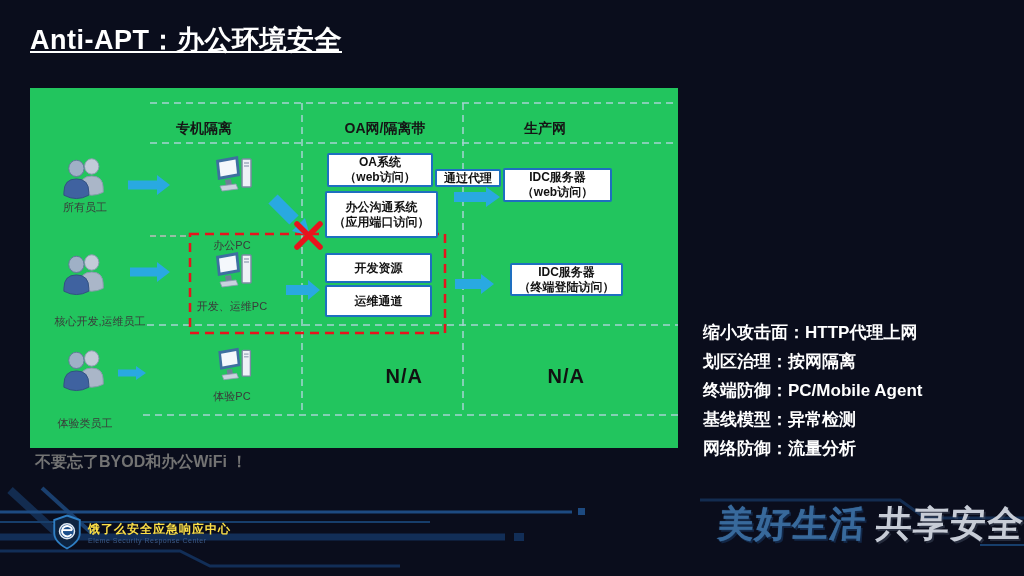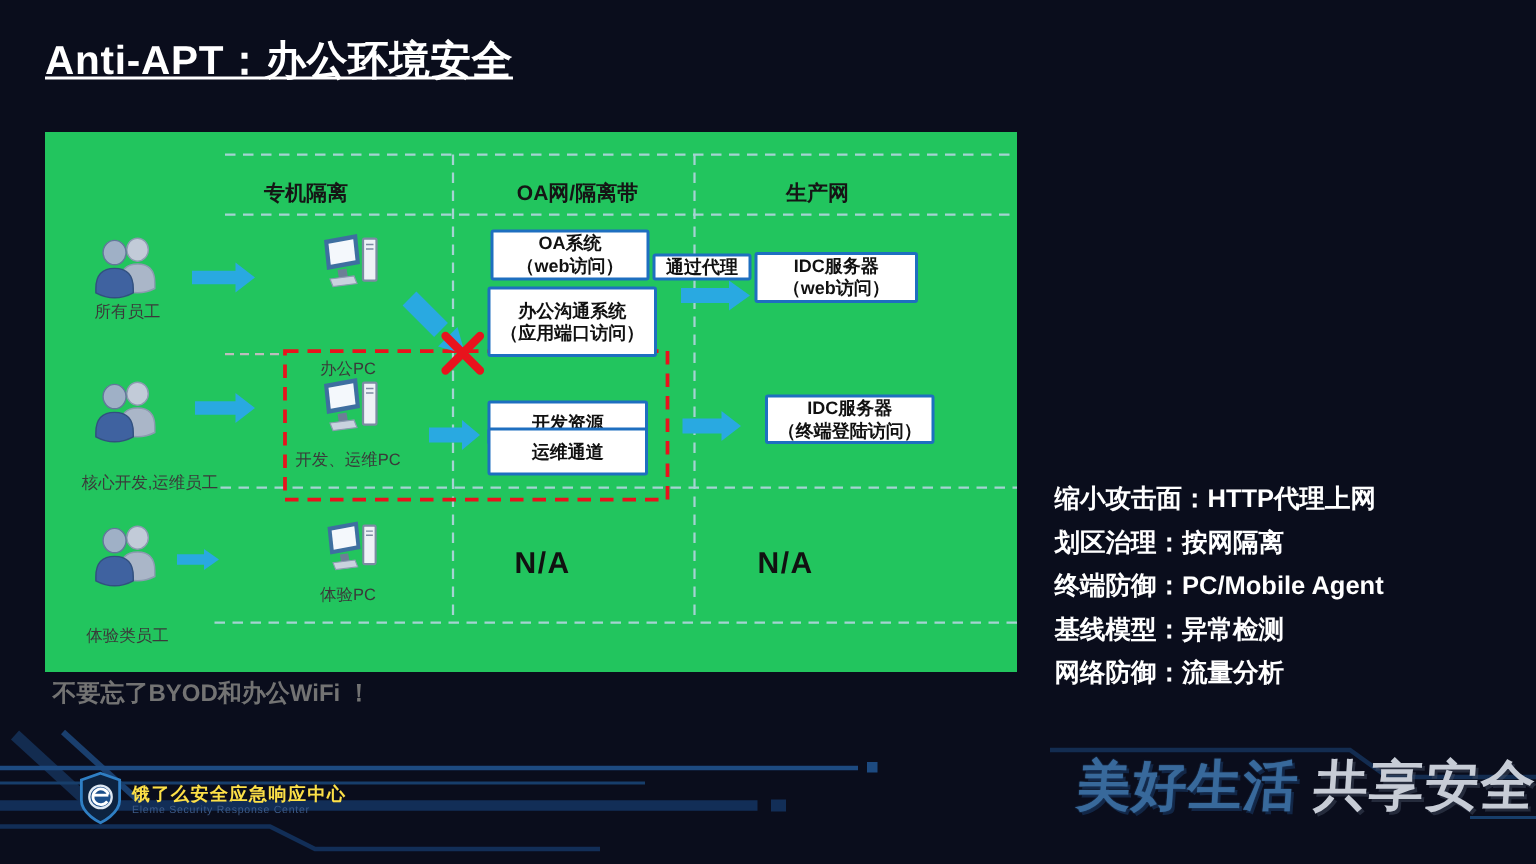--- a/index.html
+++ b/index.html
@@ -8,21 +8,21 @@
   .slide{position:absolute;inset:0;width:1024px;height:576px;background:#0a0d1c;}
   .abs{position:absolute;}
   .title{left:30px;top:22px;font-size:27px;font-weight:bold;color:#ffffff;letter-spacing:0.5px;text-decoration:underline;}
   .panel{left:30px;top:88px;width:648px;height:360px;background:#22c55e;}
   .overlay{left:0;top:0;width:648px;height:360px;}
   .hdr{font-weight:bold;font-size:14px;color:#151515;text-align:center;width:160px;line-height:28px;}
   .lbl{font-size:11px;color:#3a3a3a;text-align:center;white-space:nowrap;}
   .box{border:2px solid #1e6fc0;background:#fff;border-radius:2px;display:flex;flex-direction:column;
        align-items:center;justify-content:center;font-weight:bold;color:#111;text-align:center;box-sizing:border-box;}
   .box span{font-size:12px;line-height:15px;white-space:nowrap;}
-  .na{font-weight:bold;font-size:20px;color:#111;text-align:left;letter-spacing:1px;width:80px;}
+  .na{font-weight:bold;font-size:20px;color:#111;text-align:right;letter-spacing:1px;width:80px;}
   .points{left:703px;top:318px;width:318px;}
   .pt{font-size:17px;font-weight:bold;color:#ffffff;line-height:29px;white-space:nowrap;}
   .note{left:35px;top:452px;font-size:16px;font-weight:bold;color:#737373;}
   .footer-svg{left:0;top:486px;width:1024px;height:90px;}
   .org-cn{left:88px;top:521px;font-size:12px;font-weight:bold;color:#fde047;letter-spacing:1px;}
   .org-en{left:88px;top:537px;font-size:7px;color:#3c5a87;letter-spacing:0.5px;}
   .slogan{left:718px;top:500px;font-size:36px;font-weight:bold;letter-spacing:1px;white-space:nowrap;
           transform:skewX(-4deg);}
   .slog-blue{color:#38699b;text-shadow:2px 2px 0 rgba(25,60,105,.55),0 0 1px #38699b;}
   .slog-gray{color:#c7ccd6;margin-left:10px;text-shadow:2px 2px 0 rgba(70,80,100,.45);}
@@ -124,21 +124,21 @@
 
     <svg class="abs" style="left:32px;top:162px;" width="46" height="46" viewBox="0 0 48 48">
         <use href="#users"></use>
       </svg>
     <div class="abs lbl" style="left:10px;top:208px;width:120px;margin-top:18px;">核心开发,运维员工</div>
     <svg class="abs" style="left:178px;top:160px;" width="48" height="48" viewBox="0 0 48 48">
         <use href="#pc"></use>
       </svg>
     <div class="abs lbl" style="left:152px;top:211px;width:100px;">开发、运维PC</div>
 
-    <div class="abs box" style="left:295px;top:179px;width:107px;height:30px;">
+    <div class="abs box" style="left:295px;top:165px;width:107px;height:30px;">
       <span>开发资源</span>
     </div>
     <div class="abs box" style="left:295px;top:197px;width:107px;height:32px;">
       <span>运维通道</span>
     </div>
     <div class="abs box" style="left:480px;top:175px;width:113px;height:33px;">
       <span>IDC服务器</span>
       <span>（终端登陆访问）</span>
     </div>
 

